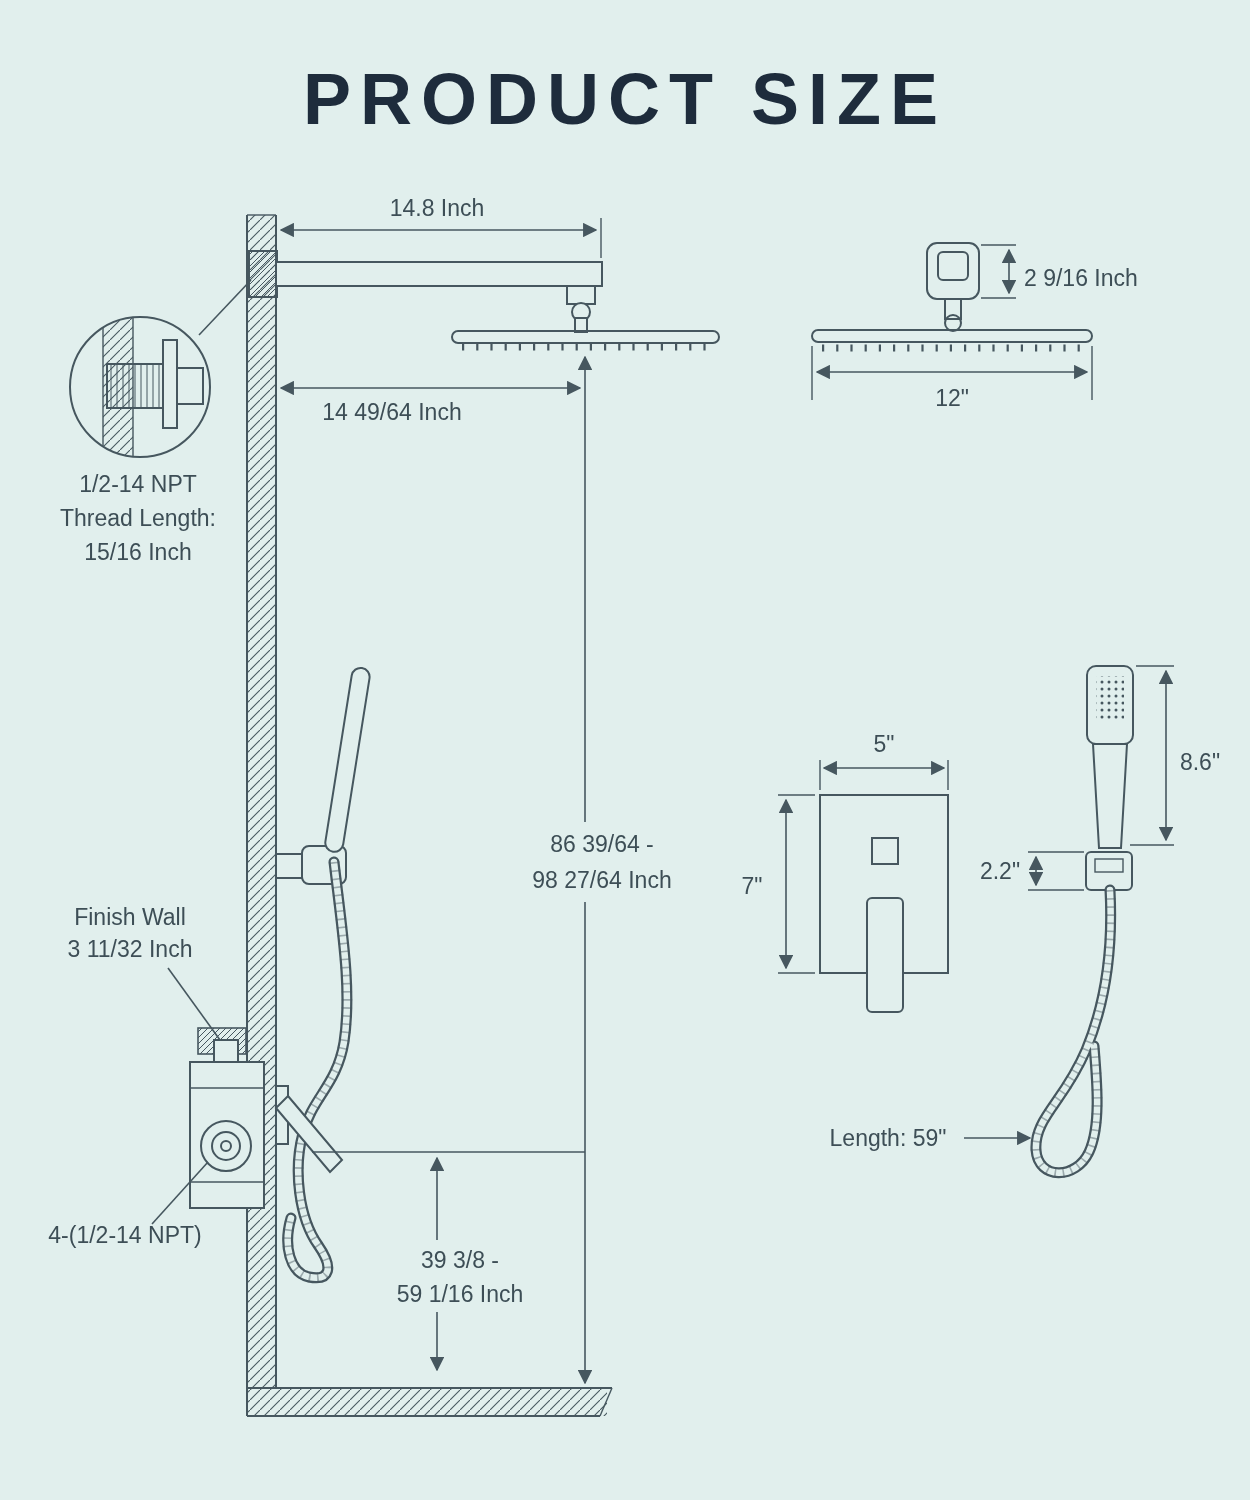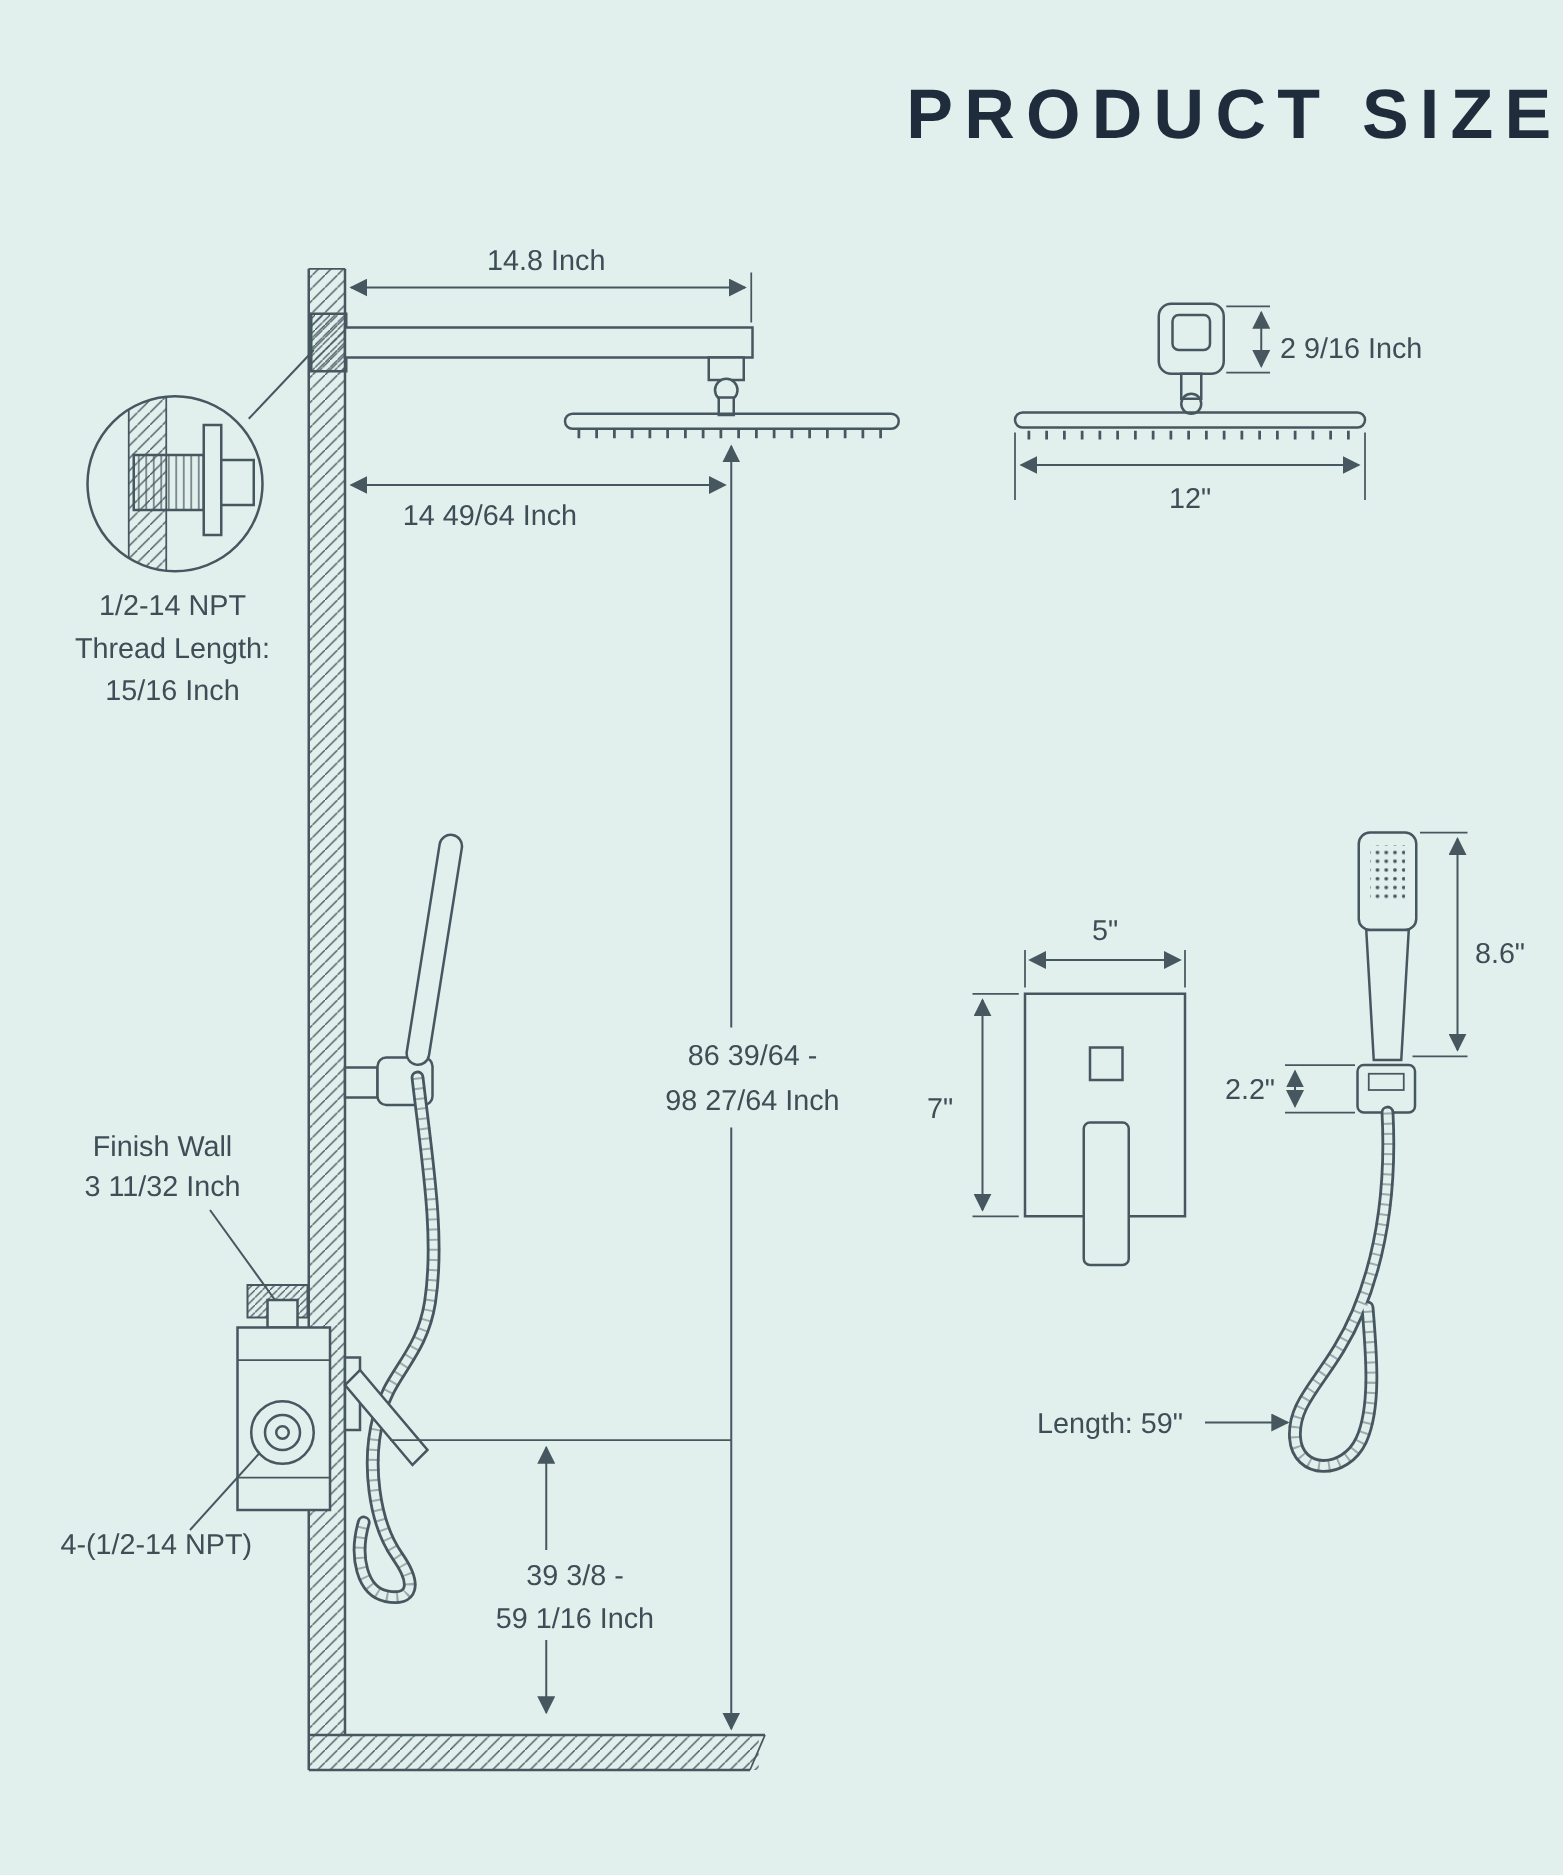--- a/index.html
+++ b/index.html
@@ -6,21 +6,21 @@
     --background:#e1efed; --line:#46575f; --text:#3d4e56; --title:#1e2c3c;
   }
   html,body{margin:0;padding:0;}
   body{
     width:1250px;height:1500px;position:relative;overflow:hidden;
     background:var(--background);
     font-family:"Liberation Sans", sans-serif;
   }
   h1.page-title{
     position:absolute;top:58px;left:0;right:0;margin:0;
-    text-align:right;font-size:56px;font-weight:700;letter-spacing:9px;
+    text-align:center;font-size:72px;font-weight:700;letter-spacing:9px;
     color:var(--title);
   }
   svg.diagram{position:absolute;left:0;top:0;}
   .ln{fill:none;stroke:var(--line);stroke-width:2;}
   .solid{fill:var(--background);stroke:var(--line);stroke-width:2;}
   .thin{fill:none;stroke:var(--line);stroke-width:1.4;}
   .dim{fill:none;stroke:var(--line);stroke-width:1.6;}
   .leader{fill:none;stroke:var(--line);stroke-width:1.6;}
   .nozzle{fill:none;stroke:var(--line);stroke-width:7;stroke-dasharray:2.2 12;}
   .tube-o{fill:none;stroke:var(--line);stroke-width:11;stroke-linecap:round;}

